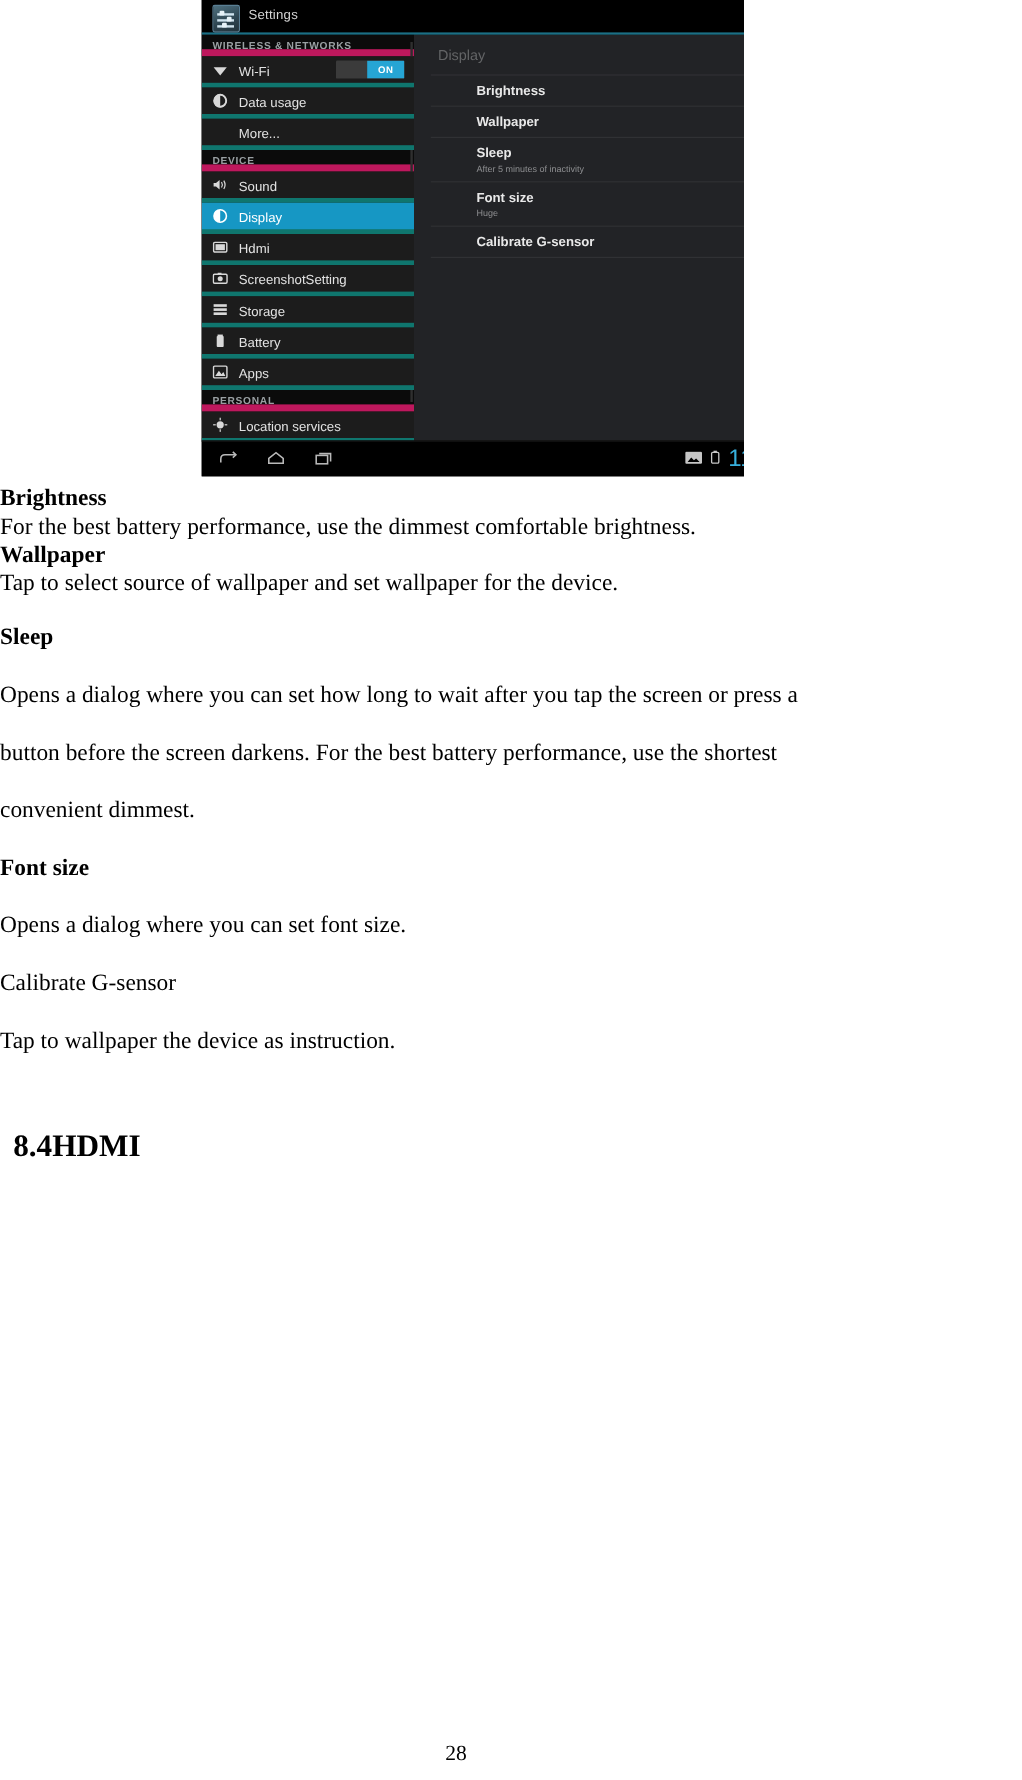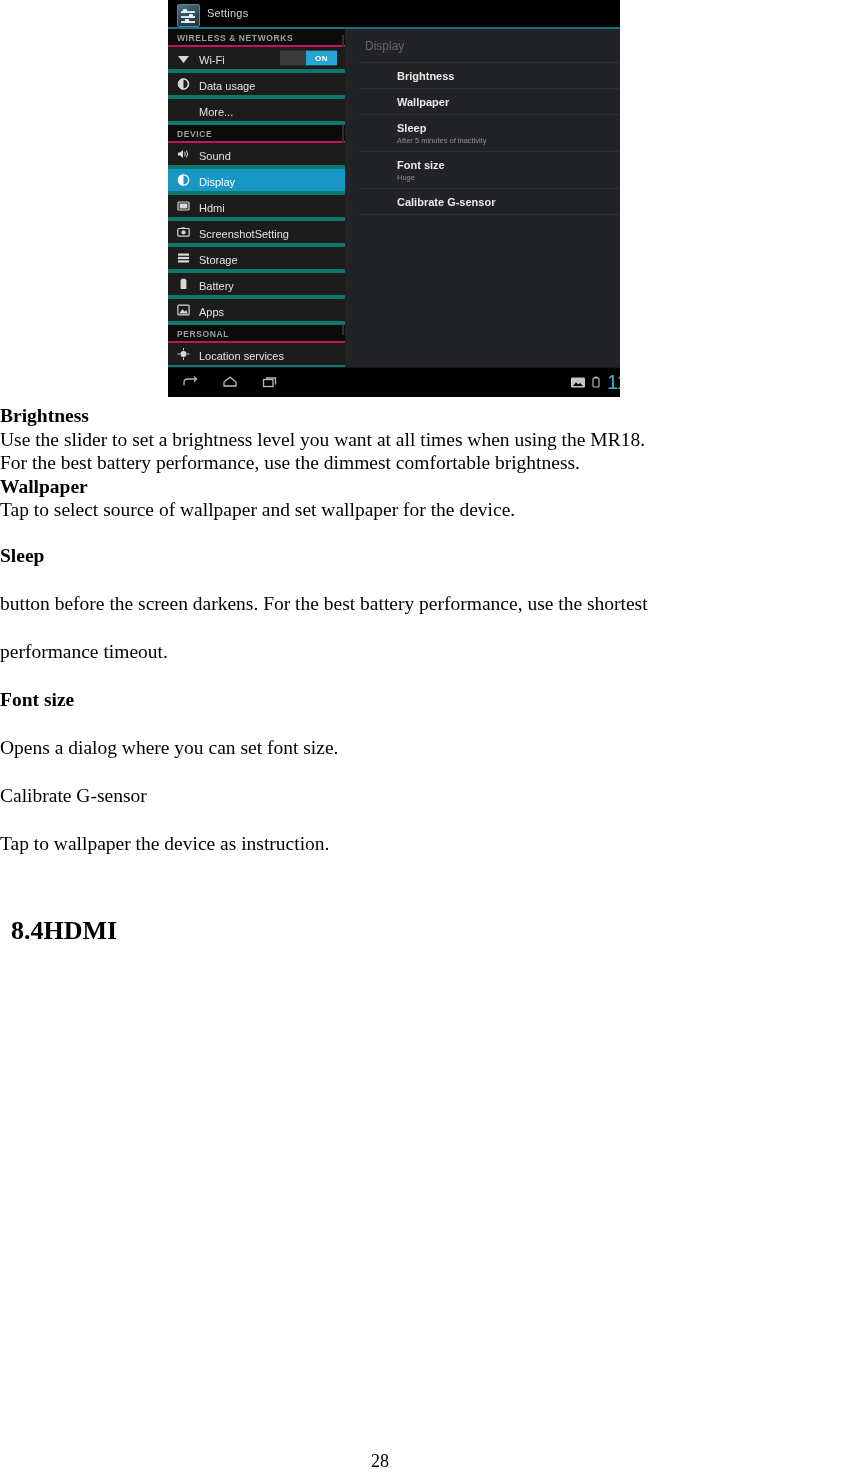--- a/index.html
+++ b/index.html
@@ -77,21 +77,21 @@
   }
   .sb-section {
     height: 18px;
     line-height: 18px;
     padding-left: 9px;
     font-size: 8.5px;
     color: #9aa0a3;
     letter-spacing: .6px;
     font-weight: bold;
     background: #0b0b0b;
-    border-bottom: 2px solid #be185d;
+    border-bottom: 6px solid #be185d;
     box-sizing: border-box;
   }
   .sb-item {
     position: relative;
     height: 26px;
     line-height: 26px;
     background: #1c1c1c;
     border-bottom: 4px solid #0f766e;
     box-sizing: border-box;
     color: #e2e2e2;
@@ -455,28 +455,28 @@
             <rect x="2.4" y="0.4" width="3.2" height="1.2"></rect>
             <rect x="1.4" y="1.5" width="5.2" height="10.8" rx="0.6"></rect>
           </svg>
       </span>
     </div>
   </div>
 </div>
 
 <div class="doc">
   <p class="p-tight b">Brightness</p>
-  <p class="p-tight">Use the slider to set a brightness level you want at all times when using the MR18.</p>
   <p class="p-tight">For the best battery performance, use the dimmest comfortable brightness.</p>
   <p class="p-tight b">Wallpaper</p>
   <p class="p-tight">Tap to select source of wallpaper and set wallpaper for the device.</p>
   <div class="spacer-sm"></div>
   <p class="p-loose b">Sleep</p>
+  <p class="p-loose">Opens a dialog where you can set how long to wait after you tap the screen or press a</p>
   <p class="p-loose">button before the screen darkens. For the best battery performance, use the shortest</p>
-  <p class="p-loose">performance timeout.</p>
+  <p class="p-loose">convenient dimmest.</p>
   <p class="p-loose b">Font size</p>
   <p class="p-loose">Opens a dialog where you can set font size.</p>
   <p class="p-loose">Calibrate G-sensor</p>
   <p class="p-loose">Tap to wallpaper the device as instruction.</p>
   <div class="spacer-md"></div>
   <p class="h-section">8.4HDMI</p>
   <div class="spacer-md"></div>
 </div>
 
 <div class="page-num">28</div>

